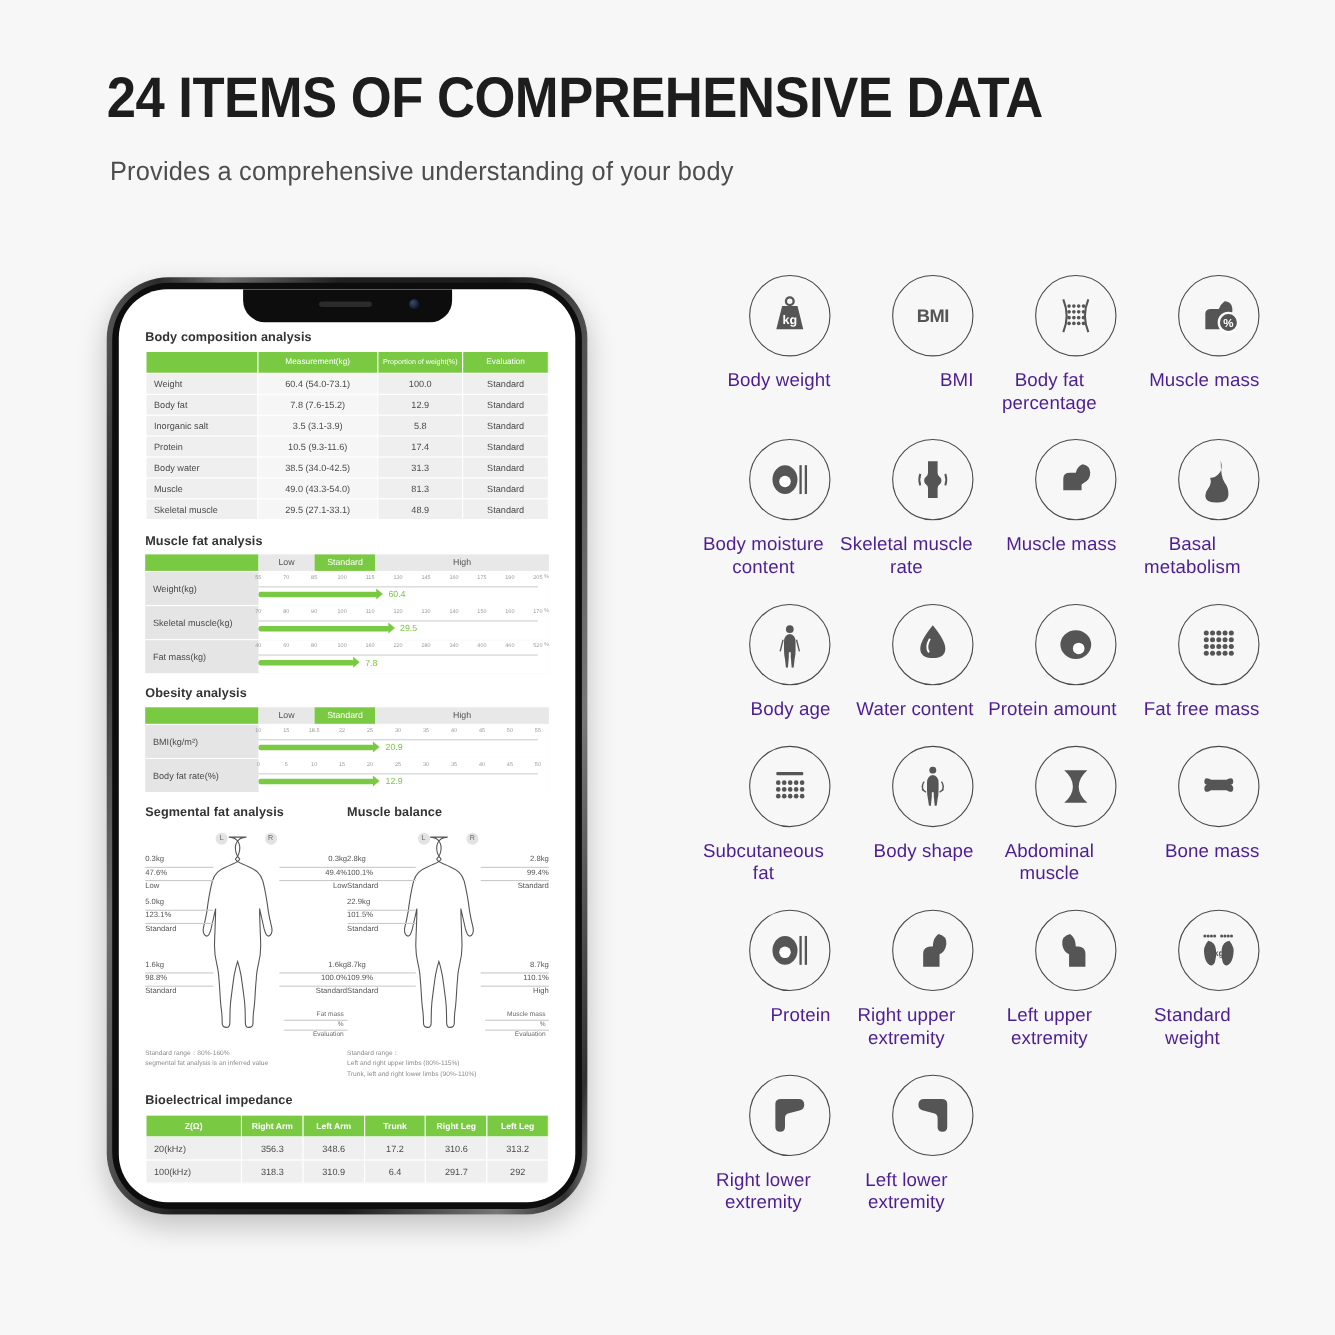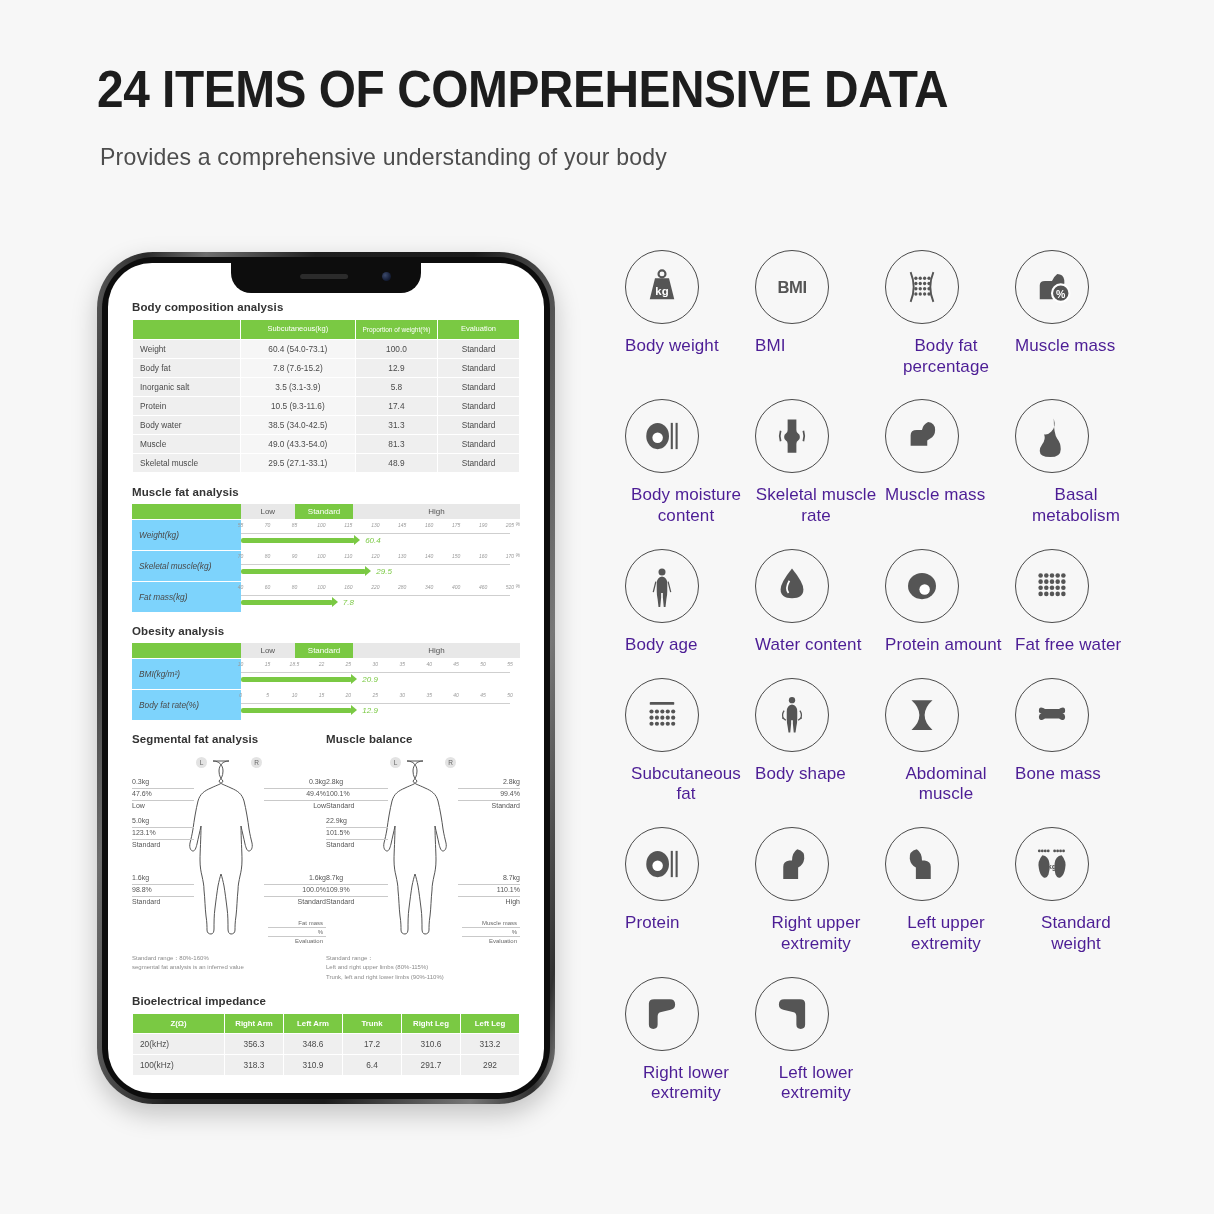--- a/index.html
+++ b/index.html
@@ -21,21 +21,21 @@
   }
   #subtitle{
     font-size:24px;color:#4d4d4d;margin:26px 0 0 3px;
     font-weight:normal;letter-spacing:0.2px;
     transform:scaleX(0.96);transform-origin:left center;
   }
 
   
   #phone{
     position:absolute;left:97px;top:252px;
-    width:437px;height:852px;padding-left:21px;
+    width:437px;height:852px;
   }
   .phone-outer{
     position:absolute;inset:0;
     border-radius:56px;
     background:linear-gradient(100deg,#5d5d5d 0%,#2a2a2a 8%,#6e6e6e 18%,#202020 36%,#1b1b1b 62%,#777 86%,#303030 96%,#8a8a8a 100%);
     box-shadow:0 10px 26px rgba(0,0,0,0.22);
   }
   .phone-mid{
     position:absolute;left:5px;top:5px;right:5px;bottom:5px;
     border-radius:52px;
@@ -92,21 +92,21 @@
   table.bc td.nm{text-align:left;padding-left:7px;}
   table.bc td.meas{background:#f6f6f6;}
 
   
   .rangehead{display:flex;width:100%;height:15px;margin-bottom:1px;}
   .rh-label{width:28%;background:#7ac943;}
   .rh-low{width:14%;background:#e8e8e8;color:#555;font-size:8px;display:flex;align-items:center;justify-content:center;}
   .rh-std{width:15%;background:#7ac943;color:#fff;font-size:8px;display:flex;align-items:center;justify-content:center;}
   .rh-high{width:43%;background:#e8e8e8;color:#555;font-size:8px;display:flex;align-items:center;justify-content:center;}
 
-  .barrow{display:flex;width:100%;background:#7dd3fc;margin-bottom:1px;min-height:30px;font-style:italic;}
+  .barrow{display:flex;width:100%;background:#e5e5e5;margin-bottom:1px;min-height:30px;}
   .barrow .bl{
     width:28%;box-sizing:border-box;padding:4px 0 4px 7px;
     font-size:8.3px;color:#4a4a4a;display:flex;align-items:center;
   }
   .barrow .br{width:72%;position:relative;background:#fff;padding-top:2px;box-sizing:border-box;}
   .ticks{position:relative;height:11px;border-bottom:1px solid #cfcfcf;margin-right:10px;}
   .ticks span{
     position:absolute;top:0;font-size:5px;color:#9a9a9a;
     transform:translateX(-50%);white-space:nowrap;
   }
@@ -156,21 +156,21 @@
   table.bi td.nm{text-align:left;padding-left:7px;}
   table.bi th.c0,table.bi td.c0{width:23%;}
 
   
   #icon-grid{
     position:absolute;left:625px;top:250px;
     width:520px;
     display:grid;grid-template-columns:repeat(4,1fr);
     row-gap:22px;column-gap:0px;
   }
-  .icon-cell{display:flex;flex-direction:column;align-items:flex-start;}
+  .icon-cell{display:flex;flex-direction:column;align-items:flex-end;}
   .icon-circle{
     width:74px;height:74px;border-radius:50%;
     border:1.8px solid #4a4a4a;
     display:flex;align-items:center;justify-content:center;
     box-sizing:border-box;
   }
   .icon-label{
     margin-top:12px;font-size:17px;color:#4c1d95;
     text-align:center;line-height:1.22;max-width:122px;
     letter-spacing:0.1px;
@@ -194,21 +194,21 @@
     </div>
 
     <div class="screen-content">
 
       <div class="sec">
         <div class="sec-title">Body composition analysis</div>
         <table class="bc">
           <thead>
             <tr>
               <th class="c0"></th>
-              <th class="c1">Subcutaneous(kg)</th>
+              <th class="c1">Measurement(kg)</th>
               <th class="c2">Proportion of weight(%)</th>
               <th class="c3">Evaluation</th>
             </tr>
           </thead>
           <tbody>
             <tr>
                 <td class="nm">Weight</td>
                 <td class="meas">60.4  (54.0-73.1)</td>
                 <td>100.0</td>
                 <td>Standard</td>
@@ -658,21 +658,21 @@
           <circle cx="24" cy="26" r="2.6"></circle>
           <circle cx="30.5" cy="26" r="2.6"></circle>
           <circle cx="37" cy="26" r="2.6"></circle>
           <circle cx="11" cy="33" r="2.6"></circle>
           <circle cx="17.5" cy="33" r="2.6"></circle>
           <circle cx="24" cy="33" r="2.6"></circle>
           <circle cx="30.5" cy="33" r="2.6"></circle>
           <circle cx="37" cy="33" r="2.6"></circle>
         </svg>
       </div>
-      <div class="icon-label">Fat free water</div>
+      <div class="icon-label">Fat free mass</div>
     </div>
     <div class="icon-cell">
       <div class="icon-circle">
         <svg width="42" height="42" viewBox="0 0 48 48" fill="#555">
           <rect x="10" y="9" width="28" height="3.4" rx="1"></rect>
           <circle cx="12" cy="20" r="2.4"></circle>
           <circle cx="18.2" cy="20" r="2.4"></circle>
           <circle cx="24.4" cy="20" r="2.4"></circle>
           <circle cx="30.6" cy="20" r="2.4"></circle>
           <circle cx="36.8" cy="20" r="2.4"></circle>

